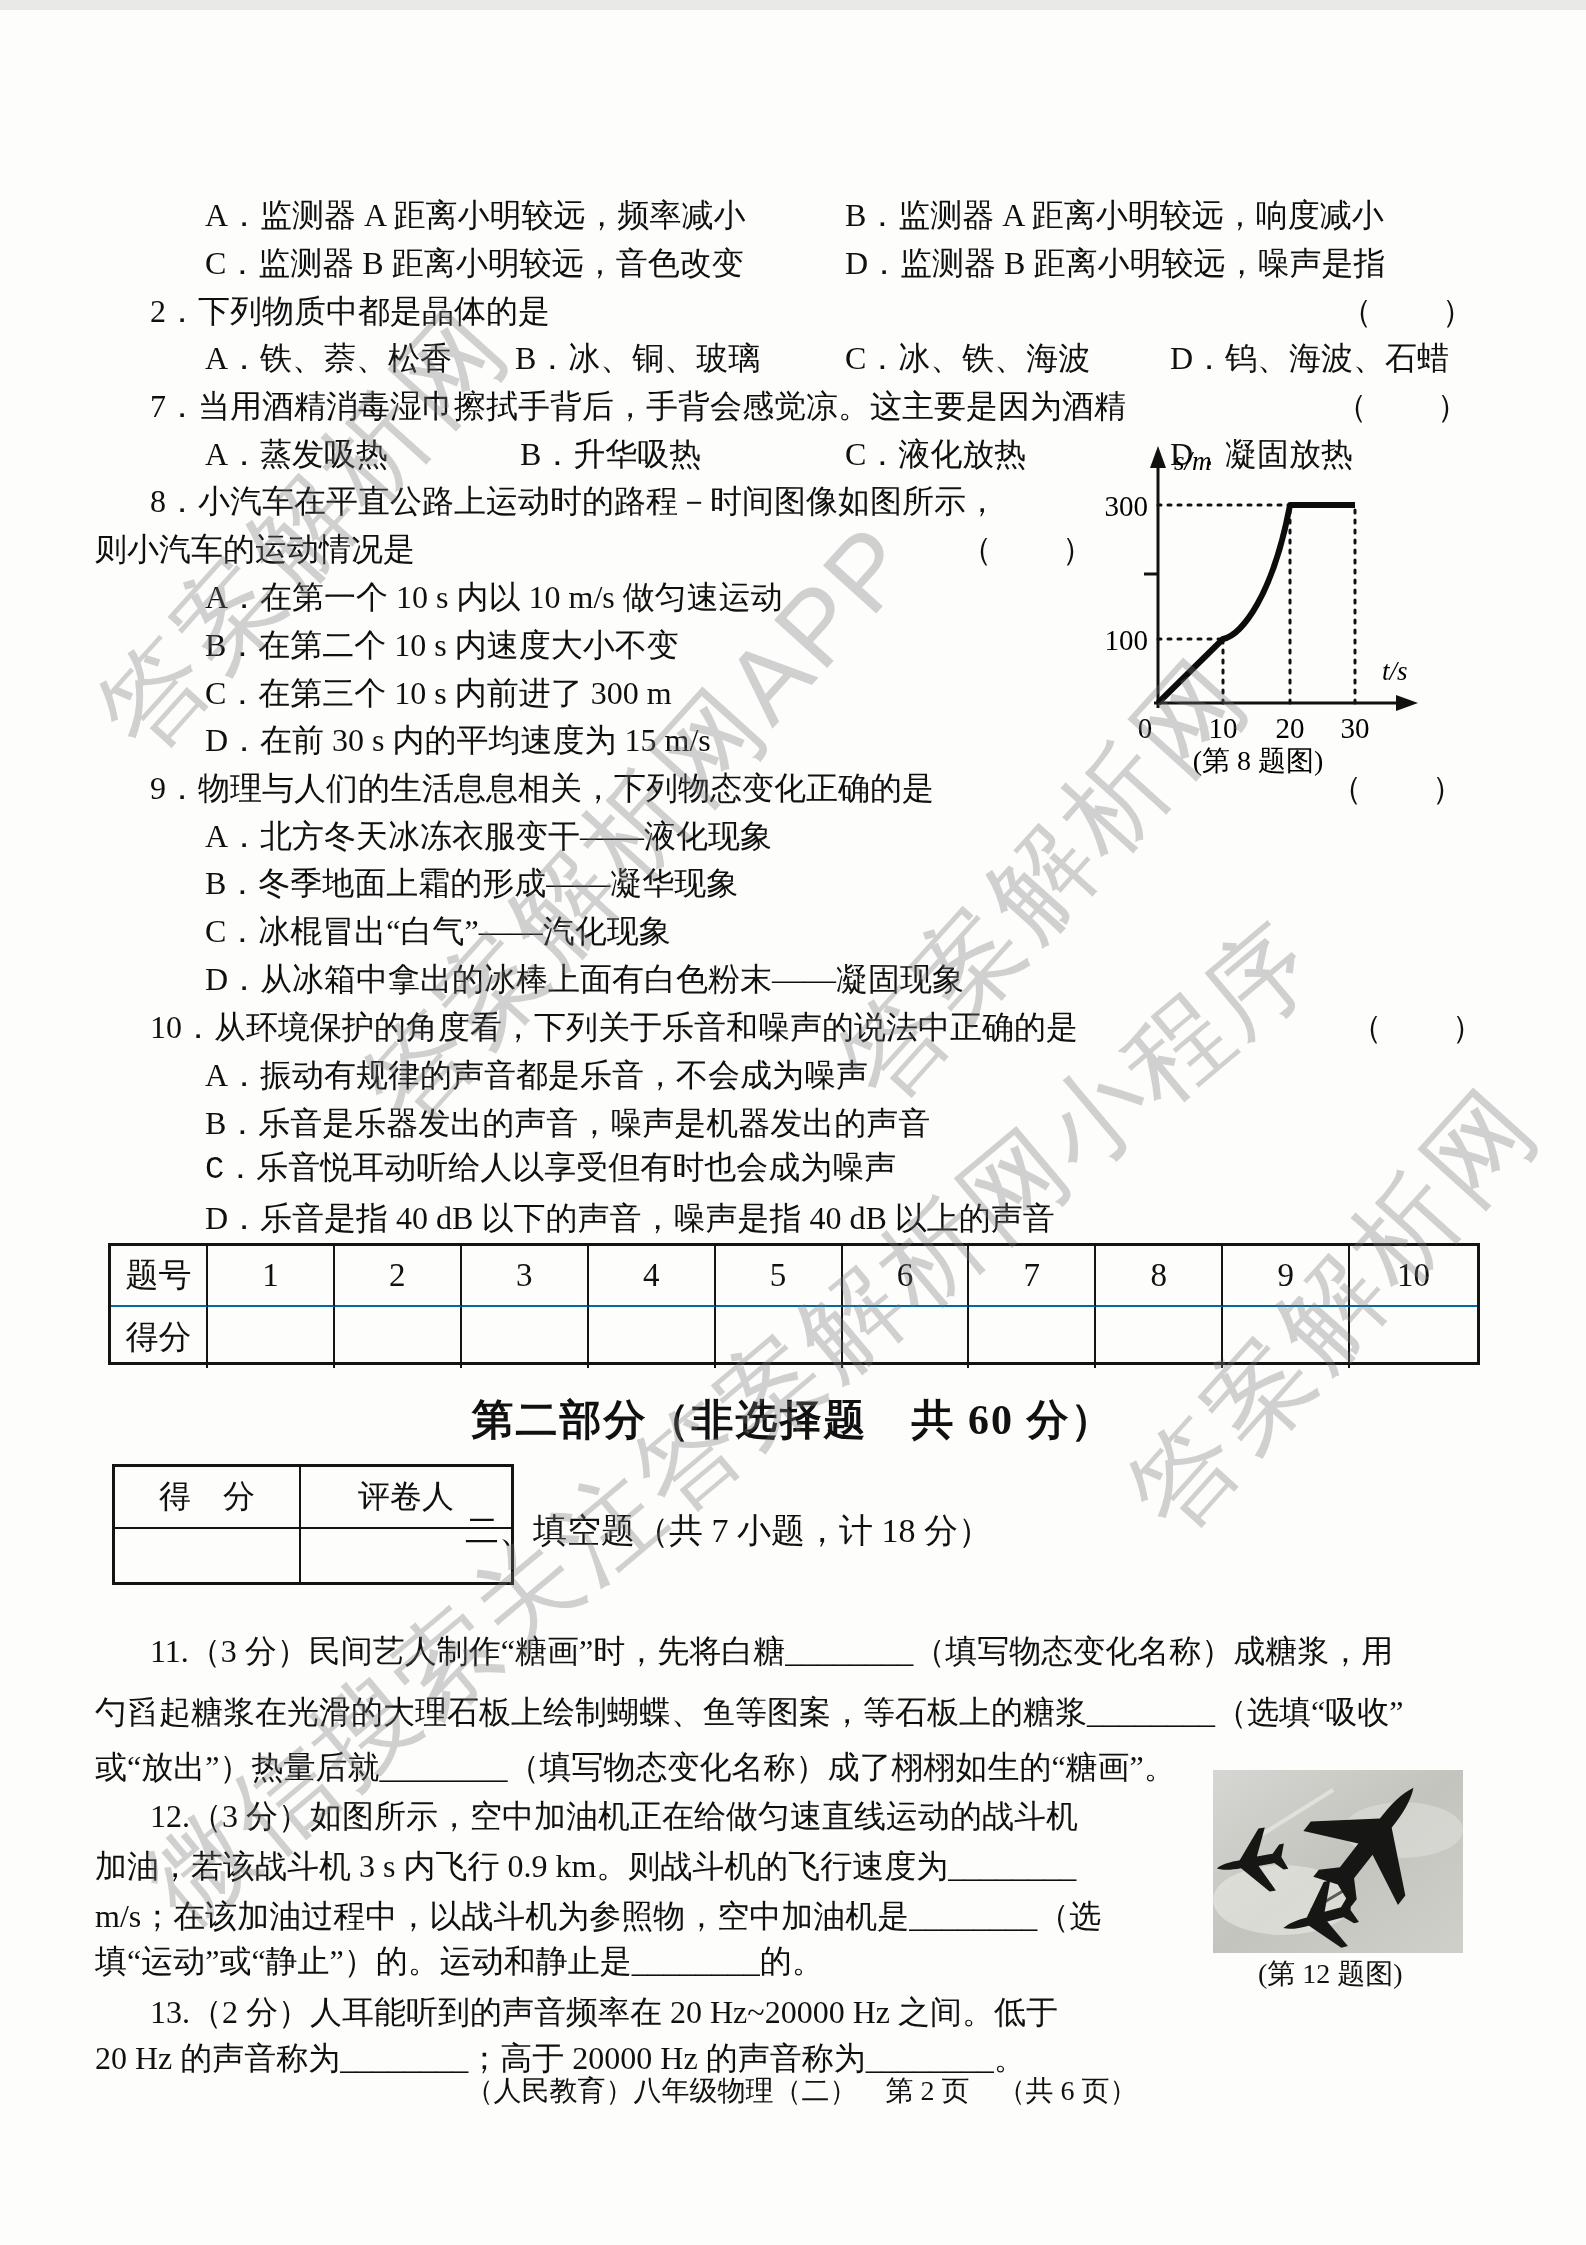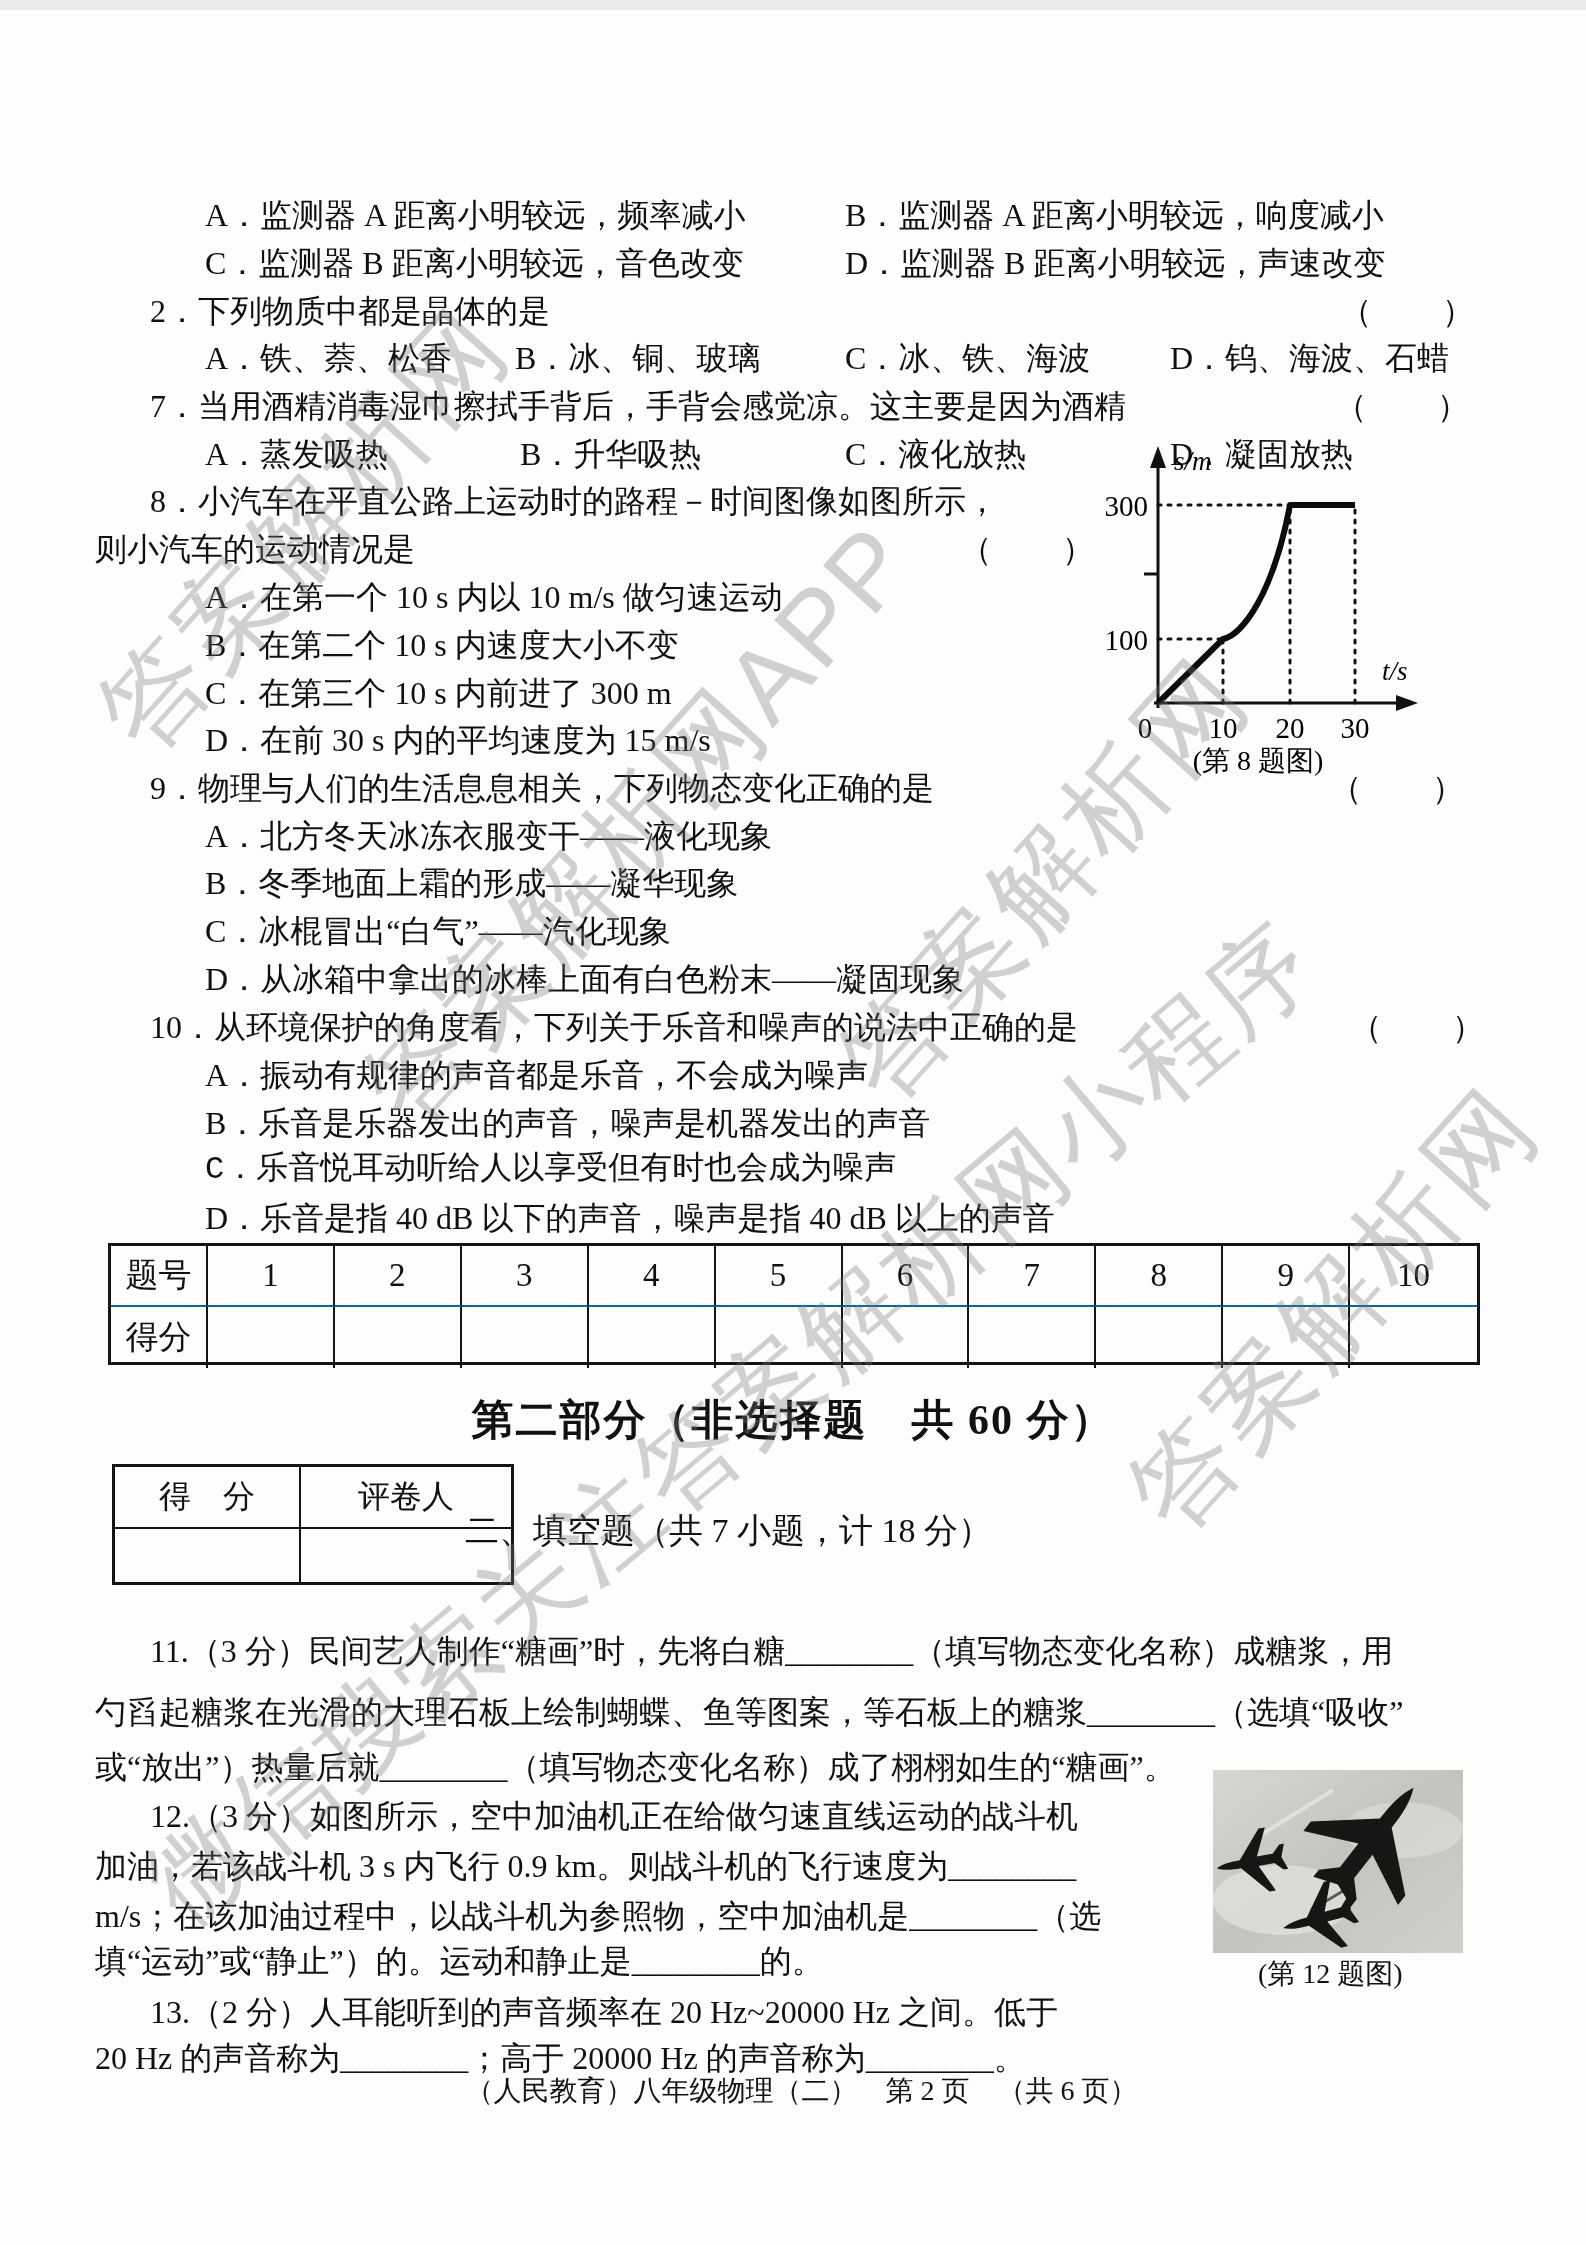--- a/index.html
+++ b/index.html
@@ -96,21 +96,21 @@
 </head>
 <body>
 
 <div class="page">
 
   <div class="content">
 
     <div class="ln" style="left:205px;top:182px;">A．监测器 A 距离小明较远，频率减小</div>
     <div class="ln" style="left:845px;top:182px;">B．监测器 A 距离小明较远，响度减小</div>
     <div class="ln" style="left:205px;top:230px;">C．监测器 B 距离小明较远，音色改变</div>
-    <div class="ln" style="left:845px;top:230px;">D．监测器 B 距离小明较远，声速改变</div>
+    <div class="ln" style="left:845px;top:230px;">D．监测器 B 距离小明较远，噪声是指</div>
 
     <div class="ln" style="left:150px;top:278px;">2．下列物质中都是晶体的是</div>
     <div class="ln bracket" style="left:1340px;top:278px;">（　　）</div>
     <div class="ln" style="left:205px;top:325px;">A．铁、萘、松香</div>
     <div class="ln" style="left:515px;top:325px;">B．冰、铜、玻璃</div>
     <div class="ln" style="left:845px;top:325px;">C．冰、铁、海波</div>
     <div class="ln" style="left:1170px;top:325px;">D．钨、海波、石蜡</div>
 
     <div class="ln" style="left:150px;top:373px;">7．当用酒精消毒湿巾擦拭手背后，手背会感觉凉。这主要是因为酒精</div>
     <div class="ln bracket" style="left:1335px;top:373px;">（　　）</div>

